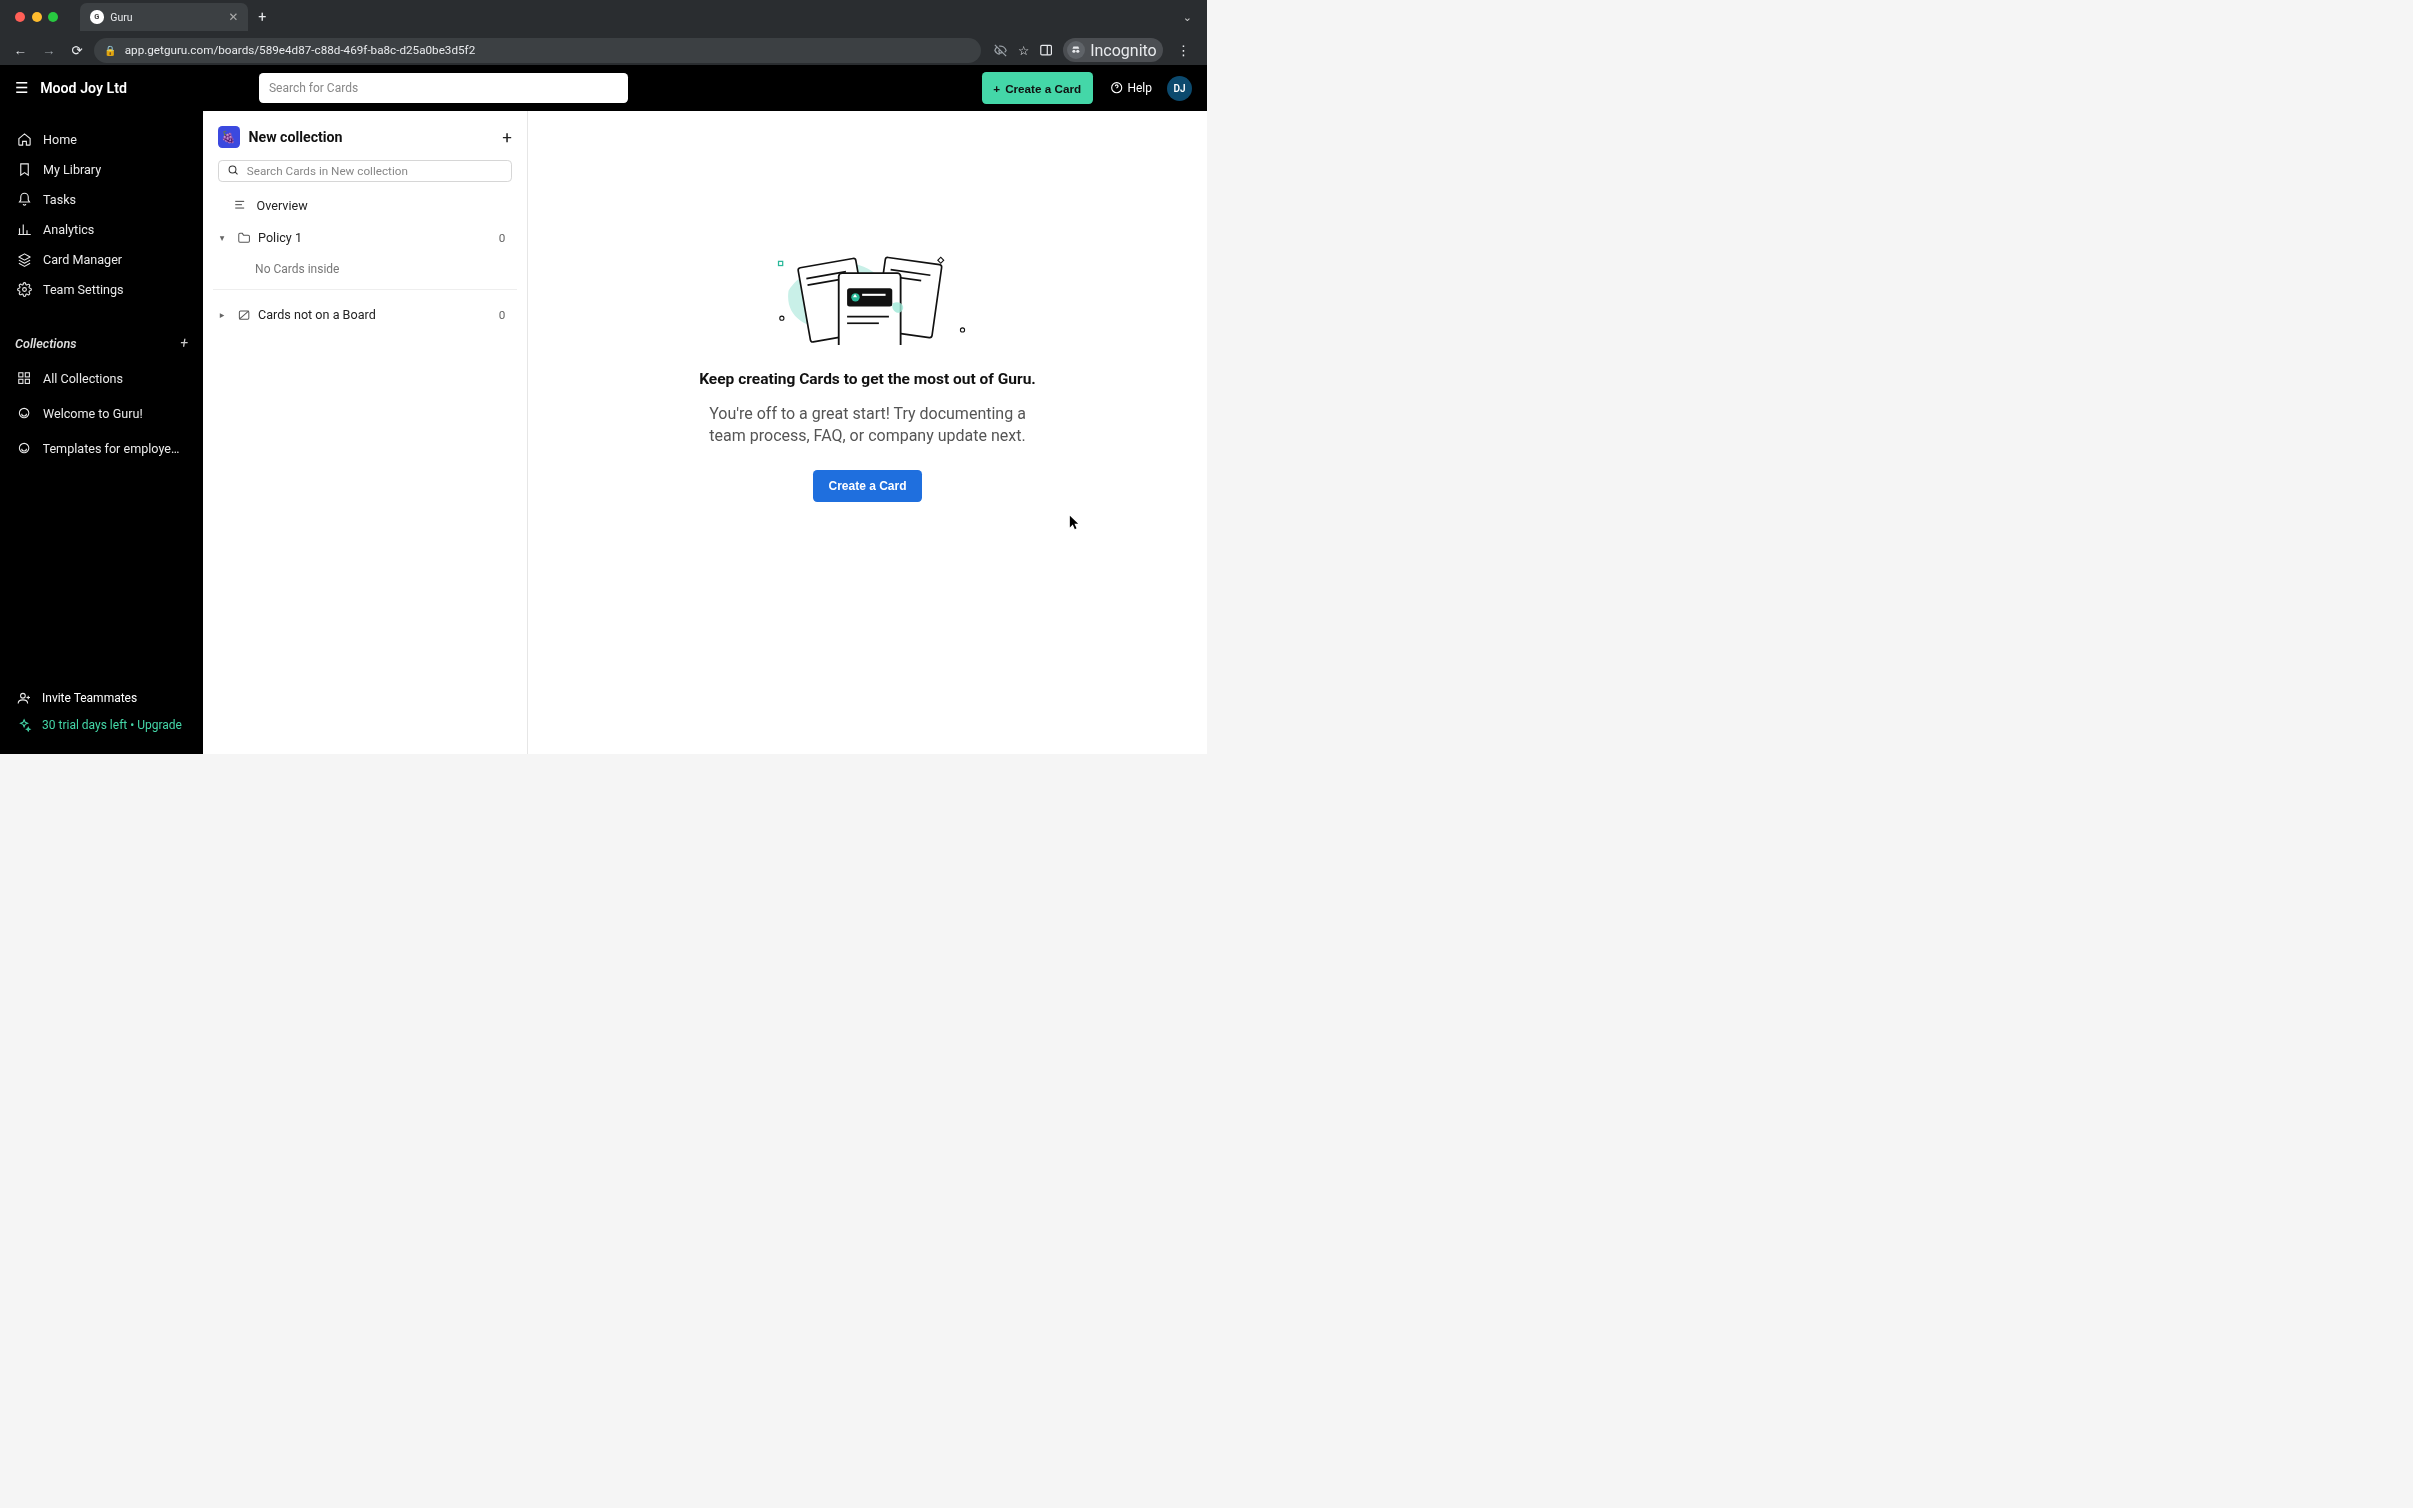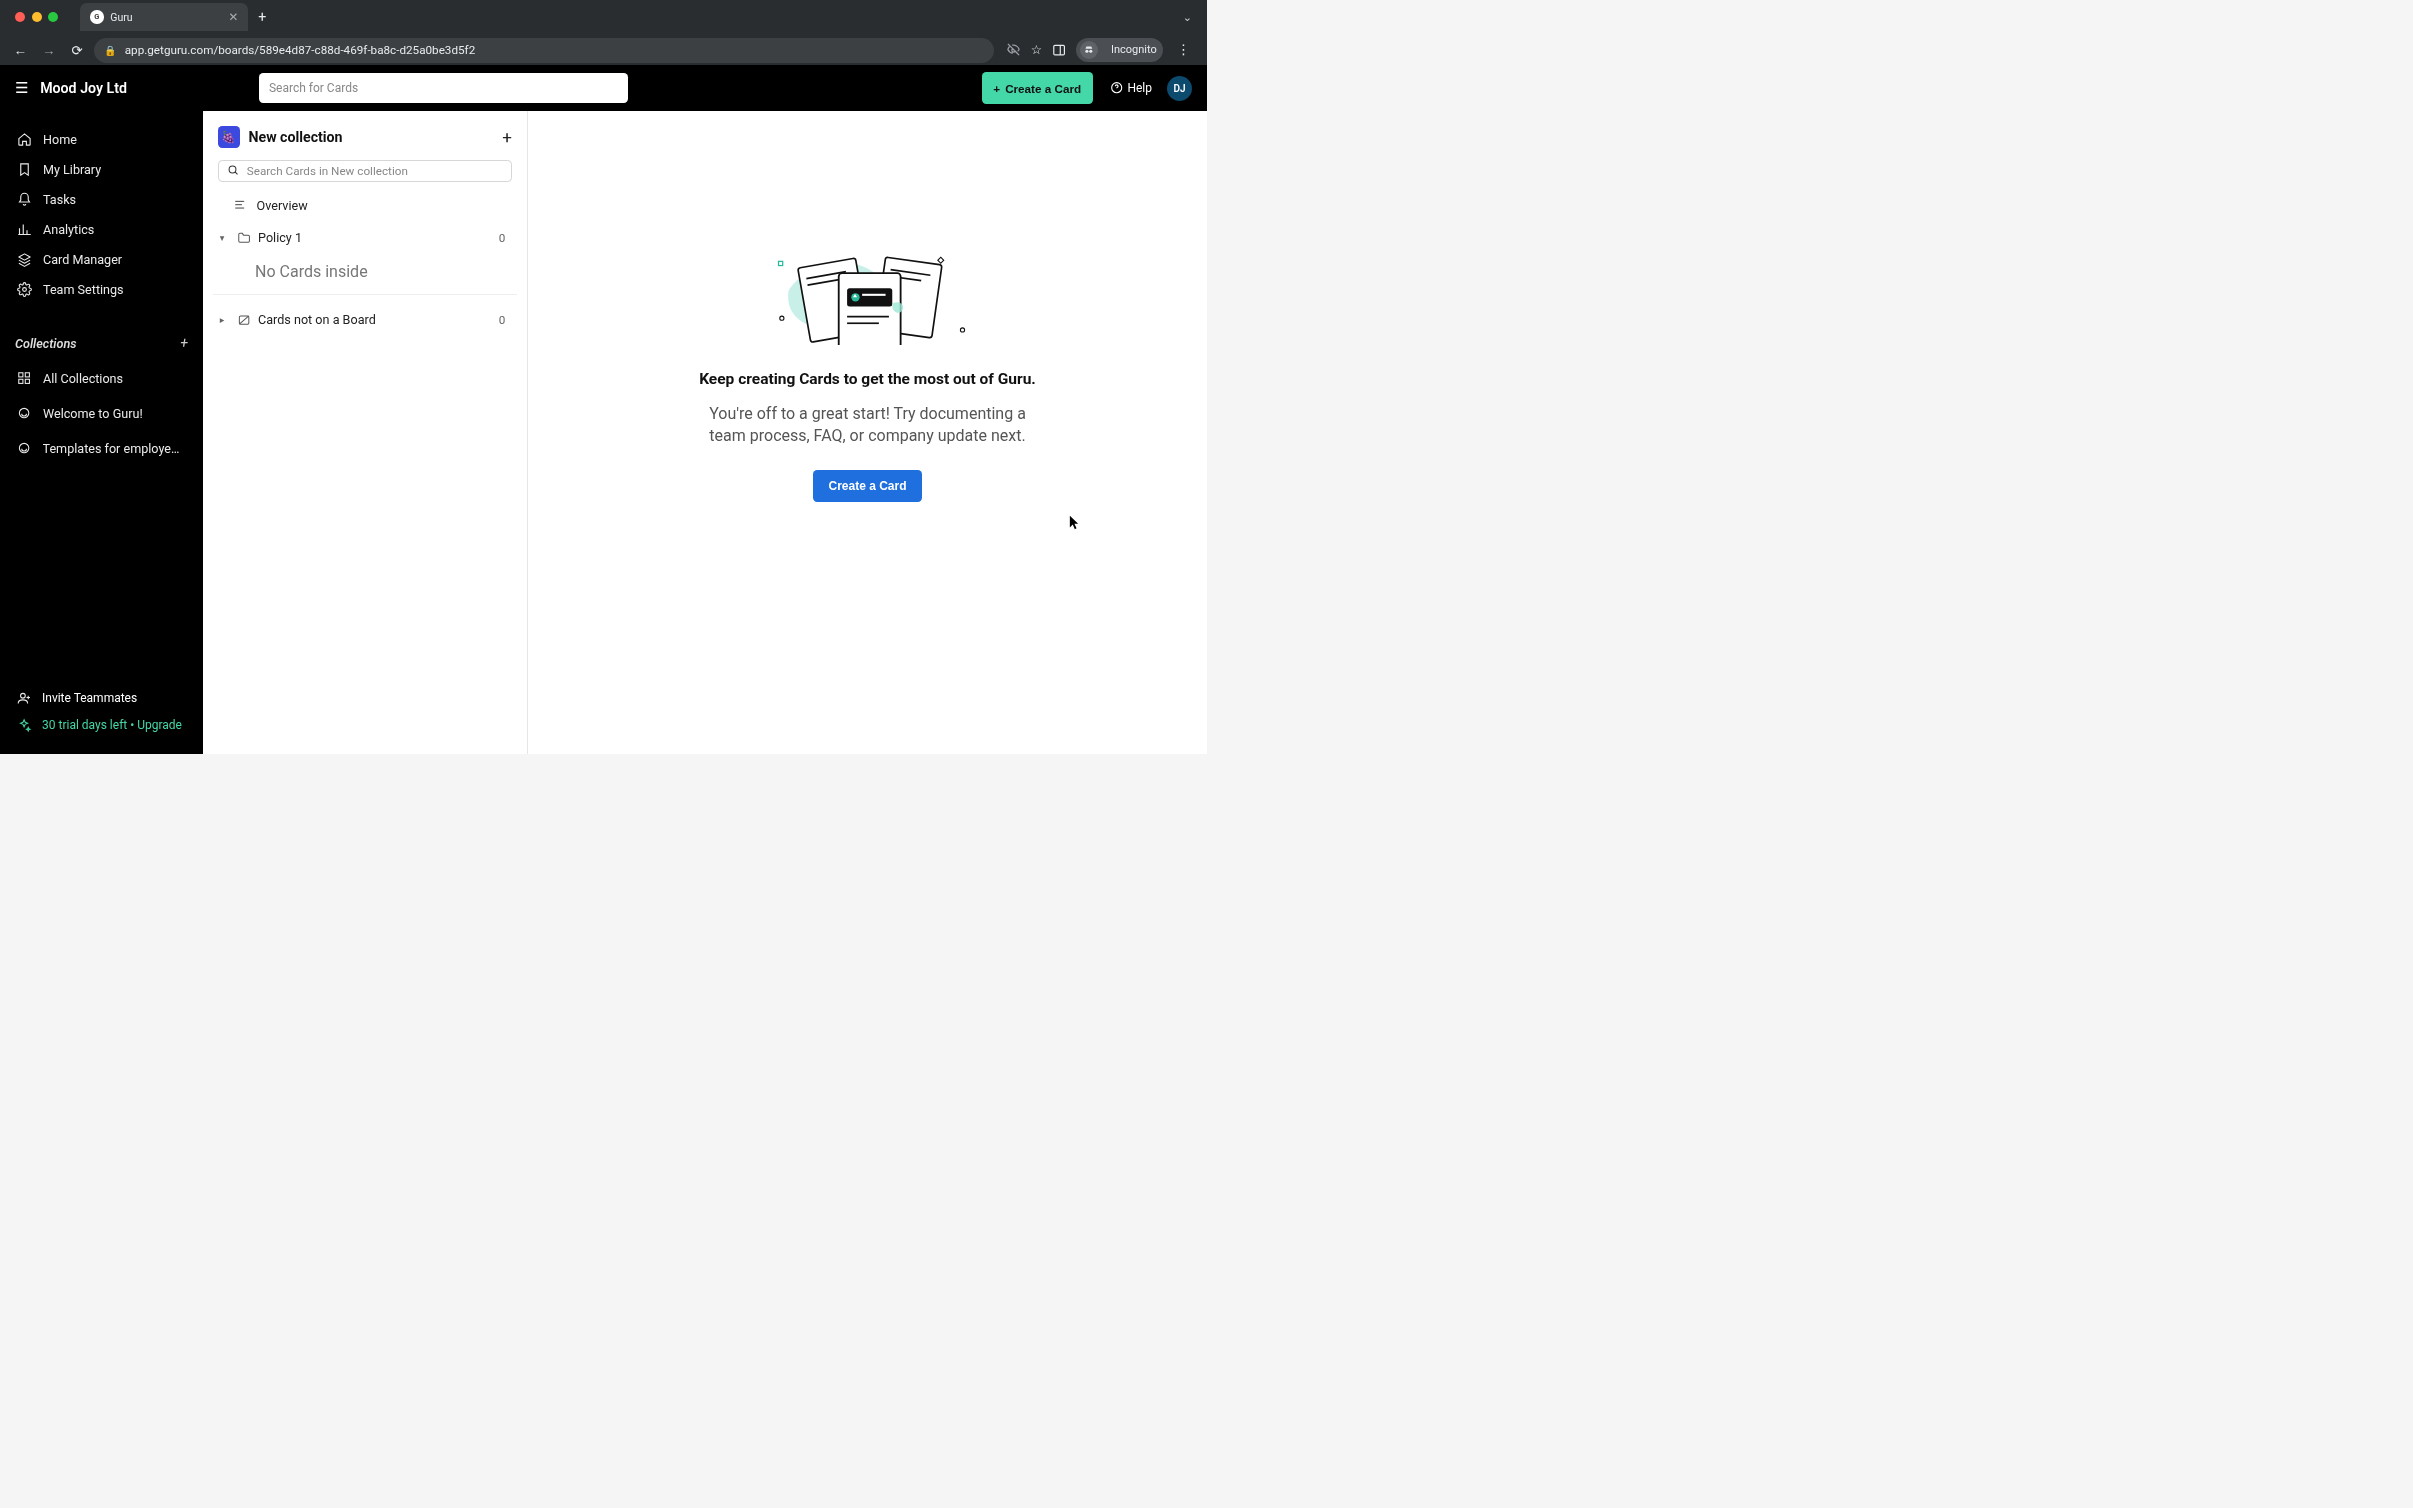--- a/index.html
+++ b/index.html
@@ -24,21 +24,21 @@
 .tab .close-x { margin-left: auto; color: #aaa; font-size: 11.7px; padding-left: 10px; }
 .new-tab { color: #e8eaed; font-size: 14.2px; margin-left: 10px; cursor: pointer; }
 .tab-strip .chev { position: absolute; right: 15px; color: #ccc; font-size: 11px; }
 .address-row { height: 32px; display: flex; align-items: center; padding: 0 8.4px; gap: 5px; }
 .nav-ico { width: 23.5px; display: flex; justify-content: center; color: #9aa0a6; font-size: 13.4px; }
 .nav-ico.active { color: #e8eaed; }
 .addr-bar { flex: 1; background: #3c4043; border-radius: 15px; height: 25px; display: flex; align-items: center; padding: 0 10px; color: #e8eaed; font-size: 11.7px; }
 .addr-bar .lock { color: #9aa0a6; margin-right: 8.4px; font-size: 10px; }
 .right-chrome { display: flex; align-items: center; gap: 10px; padding-left: 6.7px; padding-right: 5px; }
 .chrome-ico { color: #e8eaed; font-size: 12.6px; }
-.incognito-badge { display: flex; align-items: center; gap: 13px; color: #e8eaed; font-size: 11px; background:#4b4e52; padding:2.5px 6.7px 2.5px 3.4px; border-radius: 13.4px;}
+.incognito-badge { display: flex; align-items: center; gap: 5px; color: #e8eaed; font-size: 16px; background:#4b4e52; padding:2.5px 6.7px 2.5px 3.4px; border-radius: 13.4px;}
 .incognito-badge .ghost { width:18.4px; height:18.4px; border-radius:50%; background:#5f6368; display:flex; align-items:center; justify-content:center; }
 .menu-dots { color: #e8eaed; font-size: 13.4px; padding: 0 3.4px; }
 
 
 .app-header { background: #000; height: 46px; display: flex; align-items: center; padding: 0 15px; }
 .hamburger { color: #fff; font-size: 15px; margin-right: 11.7px; cursor: pointer; }
 .brand { color: #fff; font-weight: 600; font-size: 14.2px; }
 .header-search { margin-left: 132px; width: 369px; background: #fff; border-radius: 4.2px; height: 30px; display: flex; align-items: center; padding: 0 10px; color: #888; font-size: 12px; }
 .spacer { flex: 1; }
 .create-card-btn { background: #44d7a8; color: #111; font-weight: 600; font-size: 11.7px; border: none; border-radius: 4.2px; height: 32px; padding: 0 11.7px; display: flex; align-items: center; gap: 5px; cursor: pointer; }
@@ -68,21 +68,21 @@
 .coll-title { font-weight: 700; font-size: 14.2px; color: #111; }
 .coll-add { margin-left: auto; font-size: 17px; color: #222; cursor: pointer; }
 .coll-search { margin: 0 8.4px; border: 0.8px solid #d6d6d6; border-radius: 4.2px; height: 22px; display: flex; align-items: center; padding: 0 8.4px; color: #888; font-size: 11.7px; }
 .coll-search .sico { margin-right: 6.7px; color: #555; }
 .coll-list { margin-top: 6.7px; }
 .ov-row { display: flex; align-items: center; padding: 9.2px 15px 9.2px 23.5px; font-size: 12.6px; color: #222; gap: 10px; cursor: pointer; }
 .tree-row { display: flex; align-items: center; padding: 8.4px 15px 8.4px 10px; font-size: 12.6px; color: #222; gap: 6.7px; cursor: pointer; }
 .tree-row .caret { width: 10px; color: #666; font-size: 9.2px; }
 .tree-row .tico { width: 15px; display: flex; justify-content: center; color: #555; }
 .tree-row .count { margin-left: auto; color: #666; font-size: 11.7px; }
-.empty-inside { padding: 8.4px 15px 13.4px 42px; color: #777; font-size: 16px; border-bottom: 0.8px solid #eee; margin: 0 3.4px; }
+.empty-inside { padding: 8.4px 15px 13.4px 42px; color: #777; font-size: 12px; border-bottom: 0.8px solid #eee; margin: 0 3.4px; }
 .tree-row.cards-not { margin-top: 8.4px; }
 
 
 .main { flex: 1; background: #fff; position: relative; display: flex; flex-direction: column; align-items: center; }
 .illus { margin-top: 142px; width: 210px; height: 92px; position: relative; }
 .empty-title { font-weight: 700; font-size: 15.5px; color: #111; margin-top: 25px; }
 .empty-sub { color: #555; font-size: 16px; margin-top: 15px; text-align: center; max-width: 318px; line-height: 1.4; }
 .main-cta { margin-top: 22px; background: #1f6fde; color: #fff; border: none; border-radius: 4.2px; height: 32px; padding: 0 15px; font-size: 12px; font-weight: 600; cursor: pointer; }
 .cursor-ptr { position: absolute; left: 541px; top: 404px; font-size: 11.7px; color: #000; }
 

